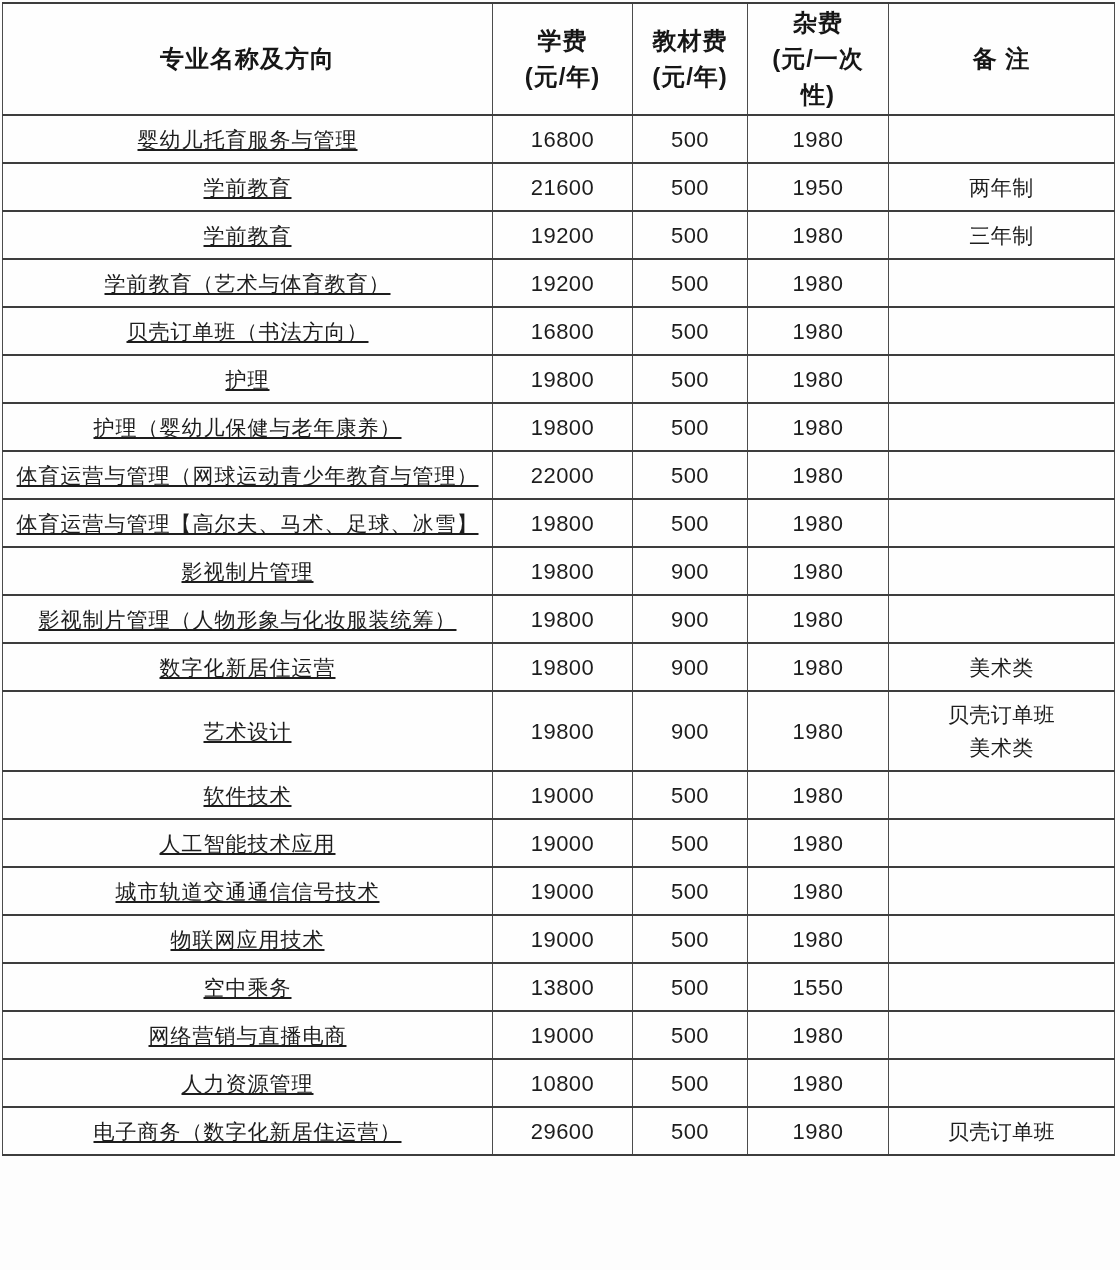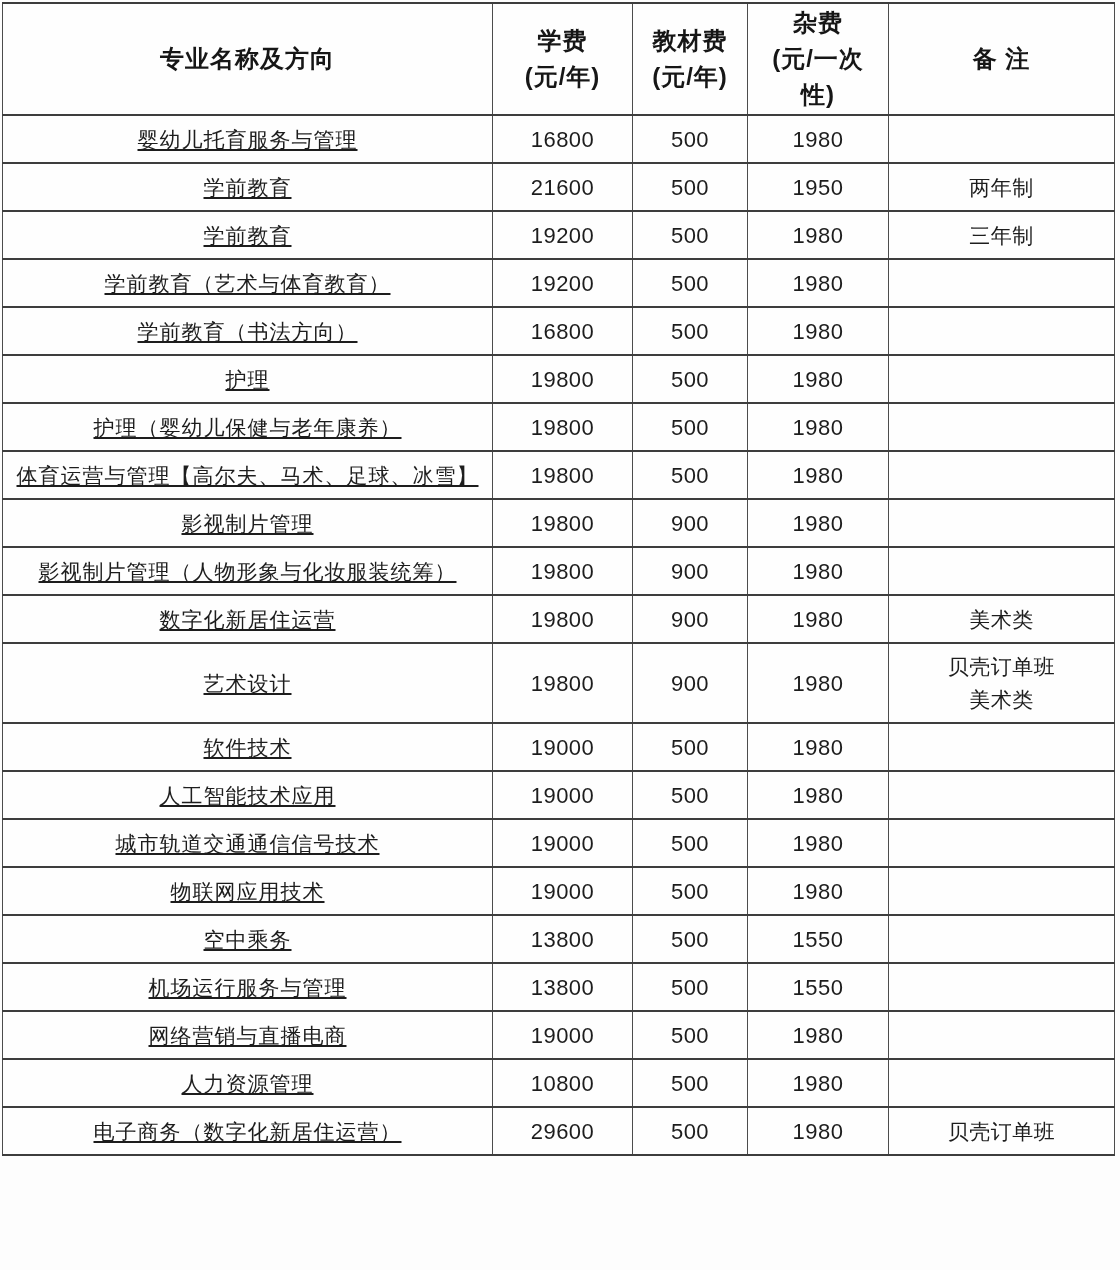--- a/index.html
+++ b/index.html
@@ -112,36 +112,43 @@
           <td class="cell cell-remark">三年制</td>
         </tr>
         <tr>
           <td class="cell cell-major">学前教育（艺术与体育教育）</td>
           <td class="cell cell-tuition">19200</td>
           <td class="cell cell-textbook">500</td>
           <td class="cell cell-misc">1980</td>
           <td class="cell cell-remark"></td>
         </tr>
         <tr>
-          <td class="cell cell-major">学前教育（书法方向）</td>
+          <td class="cell cell-major">贝壳订单班（书法方向）</td>
           <td class="cell cell-tuition">16800</td>
           <td class="cell cell-textbook">500</td>
           <td class="cell cell-misc">1980</td>
           <td class="cell cell-remark"></td>
         </tr>
         <tr>
           <td class="cell cell-major">护理</td>
           <td class="cell cell-tuition">19800</td>
           <td class="cell cell-textbook">500</td>
           <td class="cell cell-misc">1980</td>
           <td class="cell cell-remark"></td>
         </tr>
         <tr>
           <td class="cell cell-major">护理（婴幼儿保健与老年康养）</td>
           <td class="cell cell-tuition">19800</td>
+          <td class="cell cell-textbook">500</td>
+          <td class="cell cell-misc">1980</td>
+          <td class="cell cell-remark"></td>
+        </tr>
+        <tr>
+          <td class="cell cell-major">体育运营与管理（网球运动青少年教育与管理）</td>
+          <td class="cell cell-tuition">22000</td>
           <td class="cell cell-textbook">500</td>
           <td class="cell cell-misc">1980</td>
           <td class="cell cell-remark"></td>
         </tr>
         <tr>
           <td class="cell cell-major">体育运营与管理【高尔夫、马术、足球、冰雪】</td>
           <td class="cell cell-tuition">19800</td>
           <td class="cell cell-textbook">500</td>
           <td class="cell cell-misc">1980</td>
           <td class="cell cell-remark"></td>
@@ -204,27 +211,20 @@
           <td class="cell cell-remark"></td>
         </tr>
         <tr>
           <td class="cell cell-major">空中乘务</td>
           <td class="cell cell-tuition">13800</td>
           <td class="cell cell-textbook">500</td>
           <td class="cell cell-misc">1550</td>
           <td class="cell cell-remark"></td>
         </tr>
         <tr>
-          <td class="cell cell-major">机场运行服务与管理</td>
-          <td class="cell cell-tuition">13800</td>
-          <td class="cell cell-textbook">500</td>
-          <td class="cell cell-misc">1550</td>
-          <td class="cell cell-remark"></td>
-        </tr>
-        <tr>
           <td class="cell cell-major">网络营销与直播电商</td>
           <td class="cell cell-tuition">19000</td>
           <td class="cell cell-textbook">500</td>
           <td class="cell cell-misc">1980</td>
           <td class="cell cell-remark"></td>
         </tr>
         <tr>
           <td class="cell cell-major">人力资源管理</td>
           <td class="cell cell-tuition">10800</td>
           <td class="cell cell-textbook">500</td>

